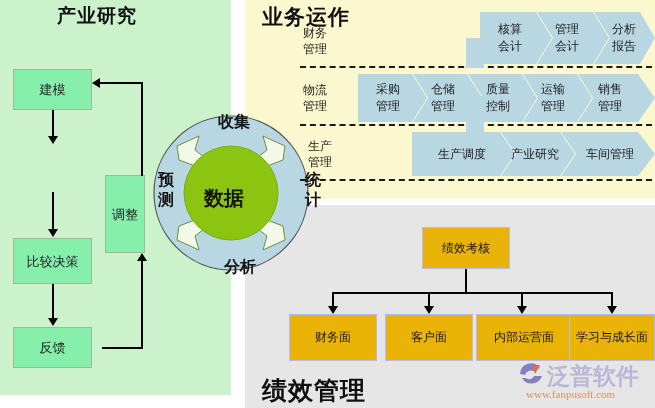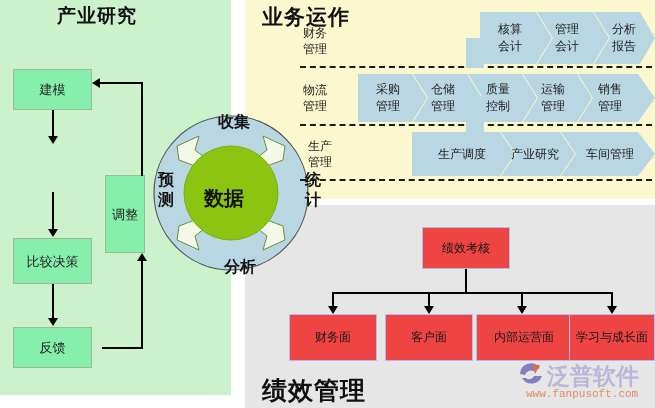--- a/index.html
+++ b/index.html
@@ -140,21 +140,21 @@
     color: #1d1d1d;
     line-height: 17px;
     text-align: center;
     white-space: nowrap;
     z-index: 4;
   }
 
   
   .perf-box {
     position: absolute;
-    background: #ef4444;
+    background: #eab308;
     border: 1px solid #b9b9ee;
     color: #151515;
     font-size: 12px;
     display: flex;
     align-items: center;
     justify-content: center;
     text-align: center;
     box-sizing: border-box;
   }
   #perf-root  { left: 422px; top: 227px; width: 88px; height: 42px; }
@@ -178,21 +178,21 @@
     font-weight: bold;
     color: #b8b4d8;
     letter-spacing: 0px;
     white-space: nowrap;
   }
   #wm-url {
     position: absolute;
     left: 8px; top: 28px;
     font-size: 11px;
     color: #d98a5c;
-    font-family: Liberation Mono, monospace;
+    font-family: Liberation Serif, serif;
     white-space: nowrap;
   }
   #wm-mark {
     position: absolute;
     left: 0px; top: 2px;
     width: 27px; height: 25px;
   }
 </style>
 </head>
 <body>

